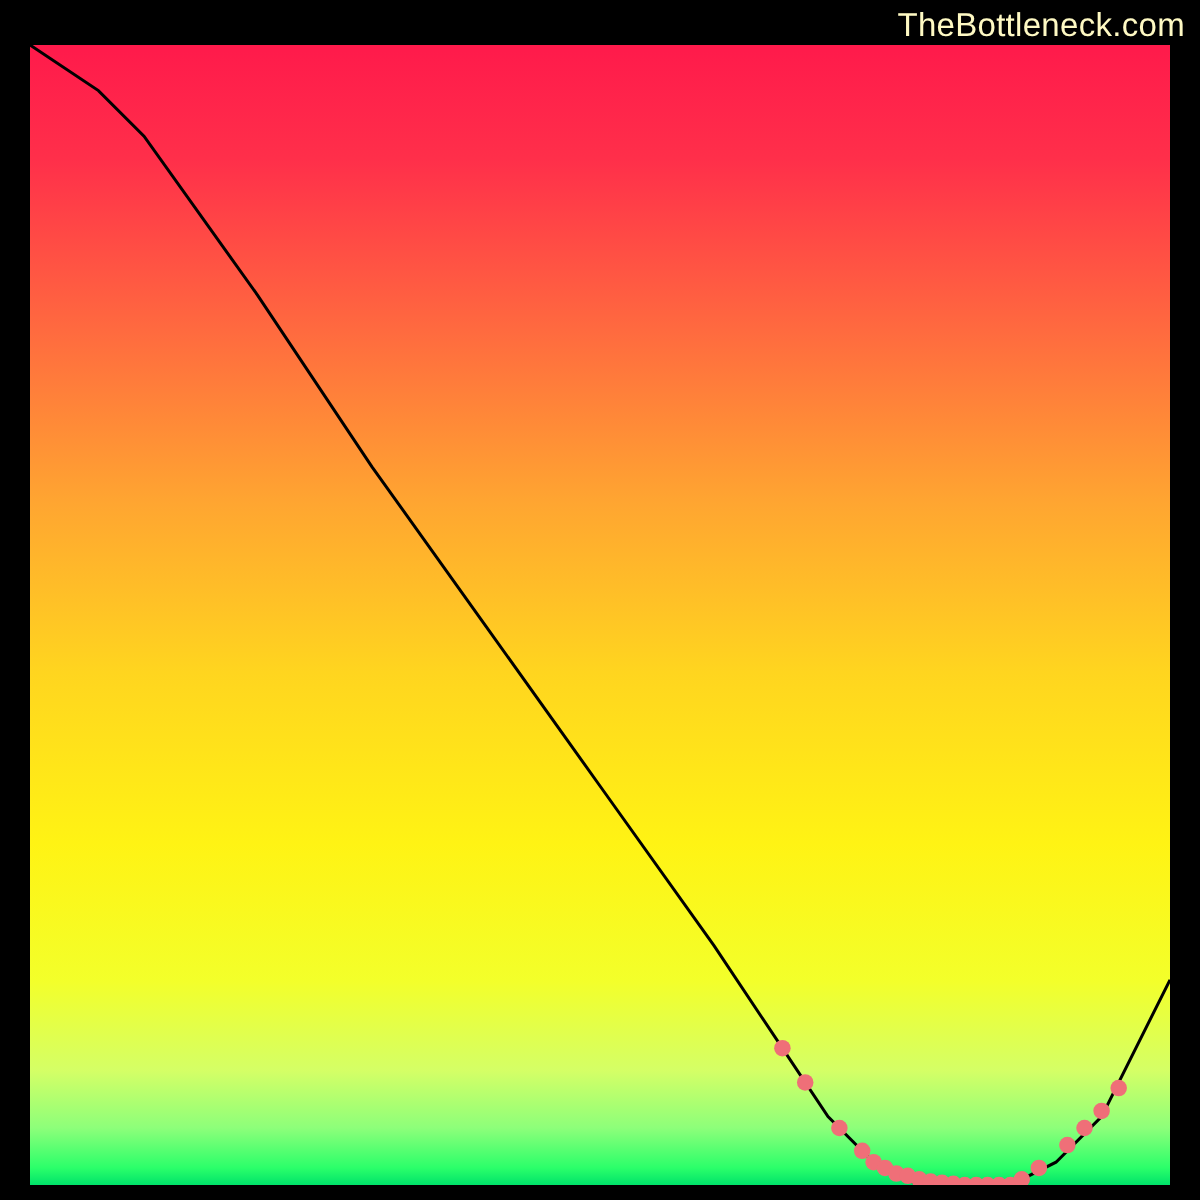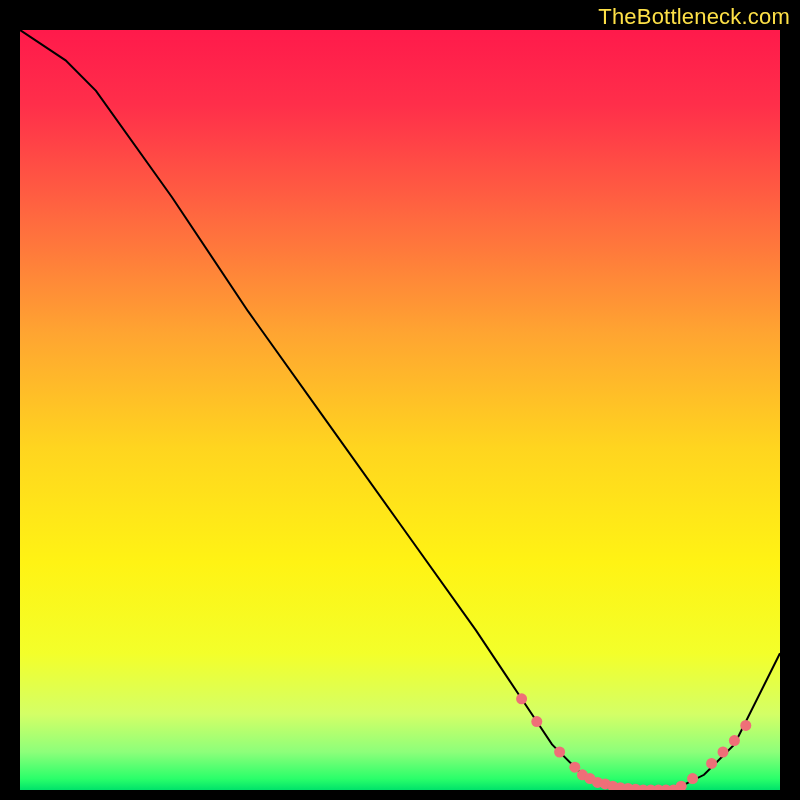--- a/index.html
+++ b/index.html
@@ -14,21 +14,21 @@
   .chart-wrap {
     position: relative;
     width: 800px;
     height: 800px;
     background: #000;
   }
   .attribution {
     position: absolute;
     top: 4px;
     right: 10px;
-    color: #fde047;
+    color: #fef9c3;
     font-size: 22px;
     letter-spacing: 0.2px;
     user-select: none;
   }
   svg {
     position: absolute;
     left: 20px;
     top: 30px;
   }
 </style>

